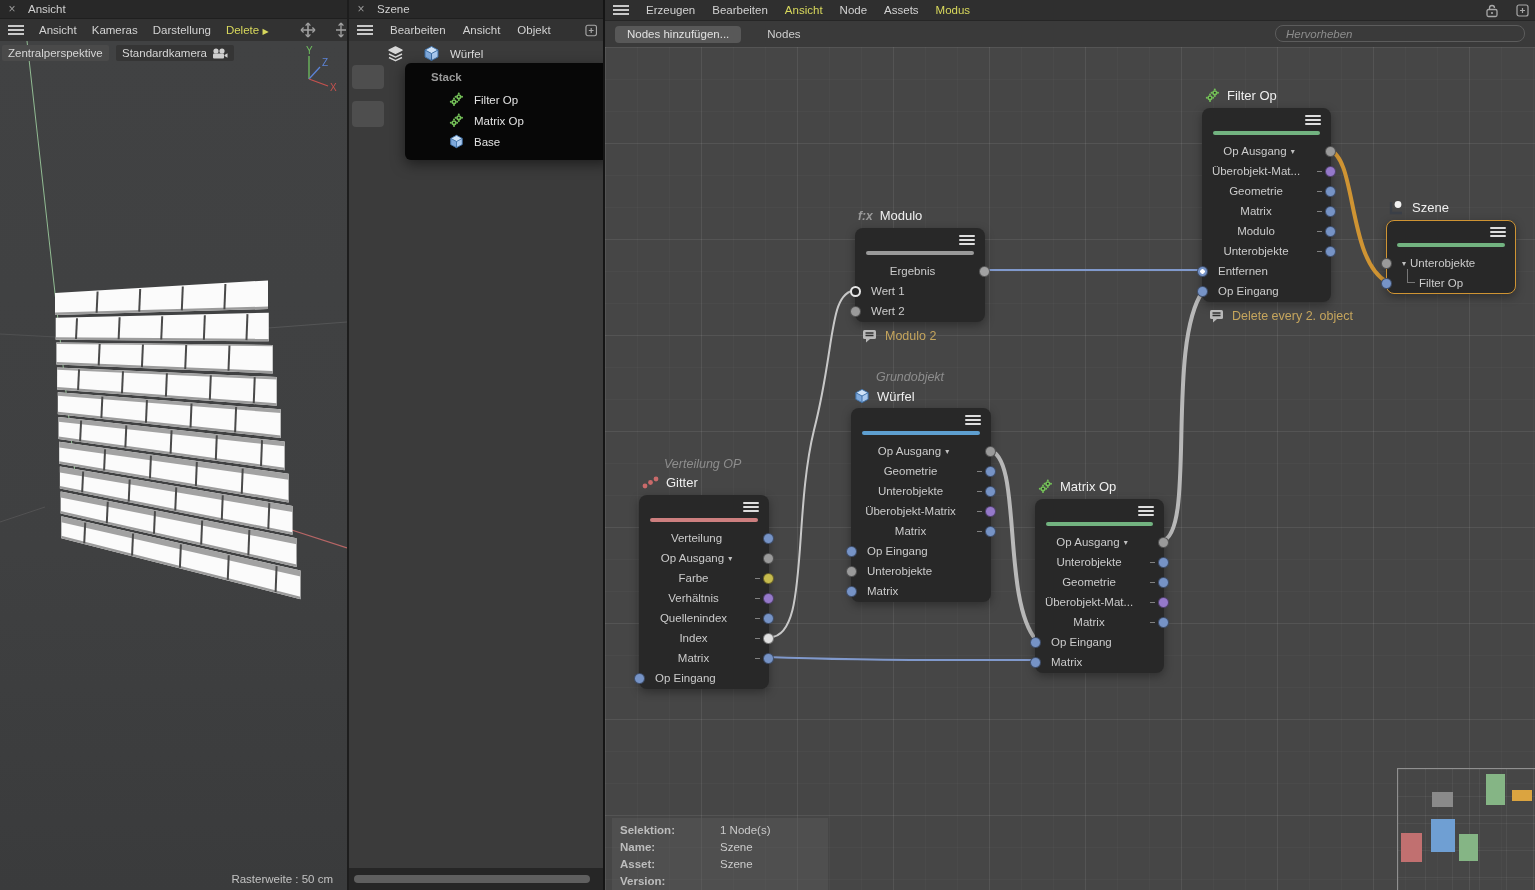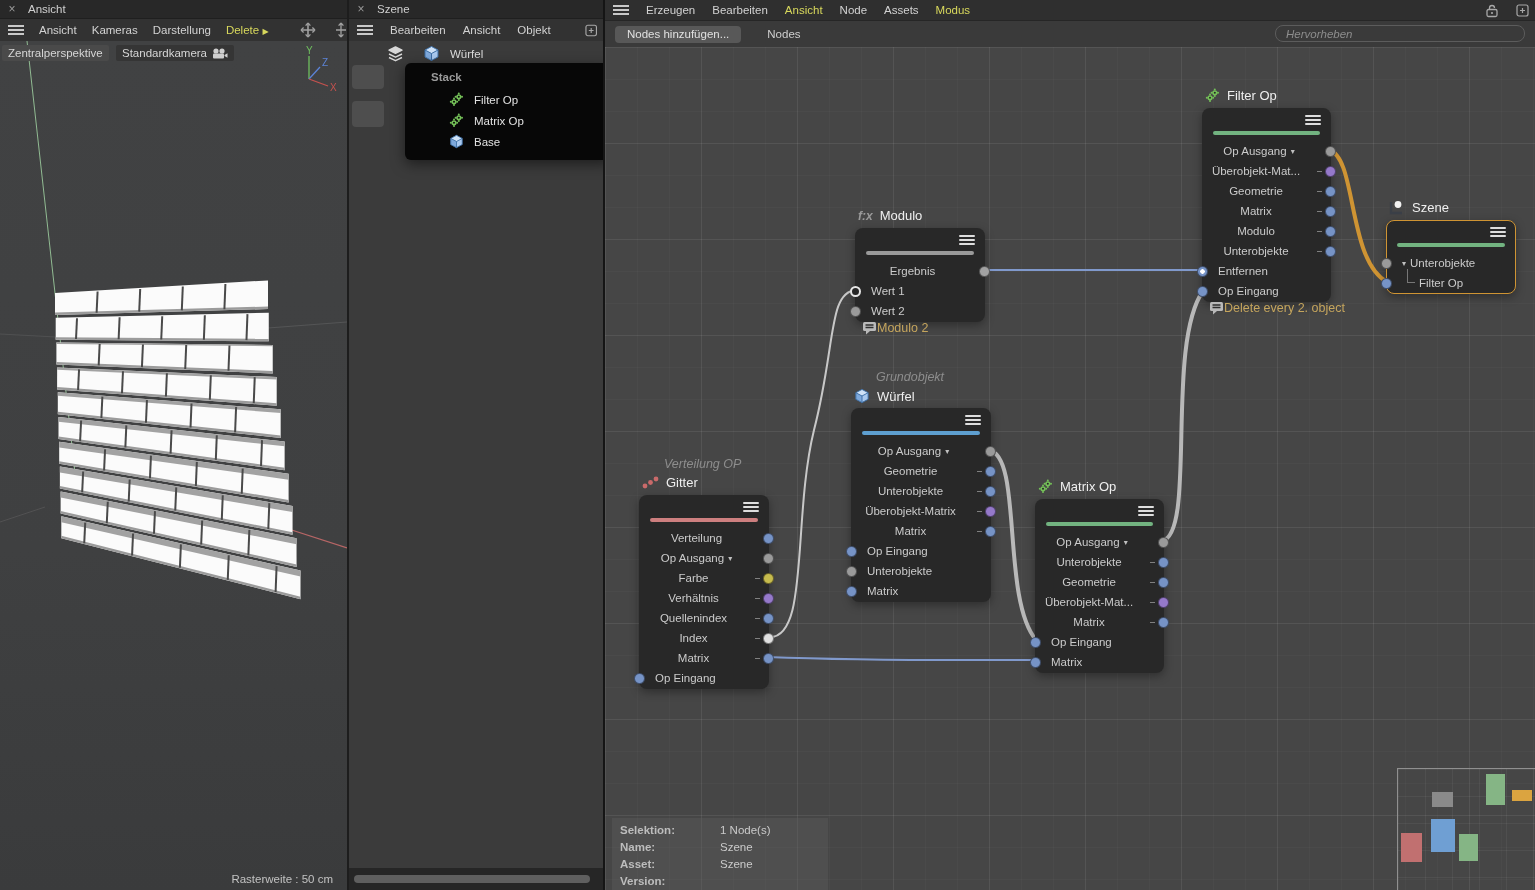--- a/index.html
+++ b/index.html
@@ -80,21 +80,21 @@
   .prow.indent::before{content:'';position:absolute;left:20px;top:-4px;width:7px;height:13px;
        border-left:1px solid #777;border-bottom:1px solid #777;}
   .pcirc{position:absolute;top:4.5px;width:11px;height:11px;border-radius:50%;box-sizing:border-box;
          border:1px solid rgba(0,0,0,.45);}
   .out .pcirc{right:-6px;} .in .pcirc{left:-6px;}
   .pcirc.ring{border:2.5px solid #e4e4e4;background:#262626;}
   .stub{position:absolute;right:8px;top:9.5px;width:5px;height:1px;background:#808080;}
   .stub + .plabel{padding-right:6px;}
   .arrow{font-size:8px;color:#c0c0c0;margin-left:4px;vertical-align:1px;}
   .prefix{font-size:8px;color:#c0c0c0;margin-right:4px;vertical-align:1px;}
-  .node-comment{position:absolute;top:100%;left:6px;display:flex;gap:0;align-items:center;
+  .node-comment{position:absolute;top:100%;margin-top:8px;left:6px;display:flex;gap:8px;align-items:center;
                 color:#c5a55d;font-size:12.5px;white-space:nowrap;text-align:center;}
   
   #info-panel{position:absolute;left:612px;top:818px;width:200px;padding:4px 8px;background:rgba(98,98,98,.35);}
   #info-panel .irow{display:flex;height:17px;line-height:17px;}
   #info-panel .ilab{width:100px;font-weight:bold;color:#bdbdbd;}
   #info-panel .ival{color:#cacaca;}
   #minimap{position:absolute;left:1397px;top:768px;width:137px;height:121px;border:1px solid #909090;
     background-image:linear-gradient(rgba(255,255,255,.05) 1px,transparent 1px),
       linear-gradient(90deg,rgba(255,255,255,.05) 1px,transparent 1px);background-size:27px 27px;}
   #minimap .mrect{position:absolute;}

